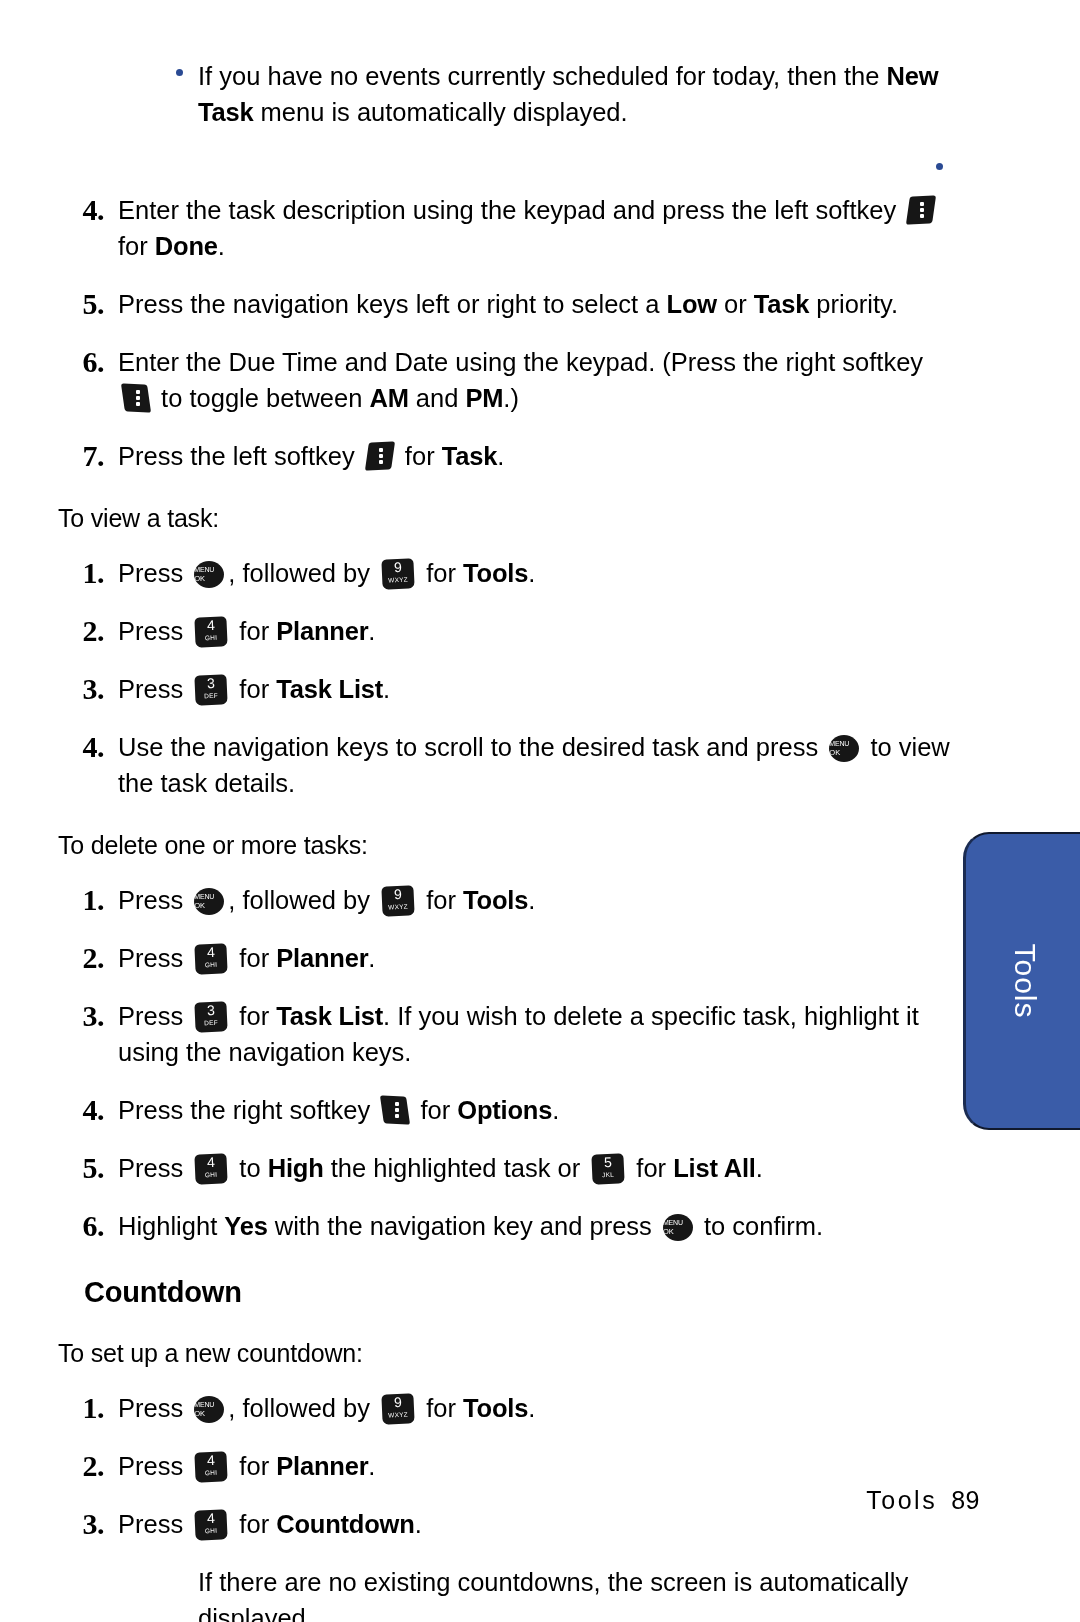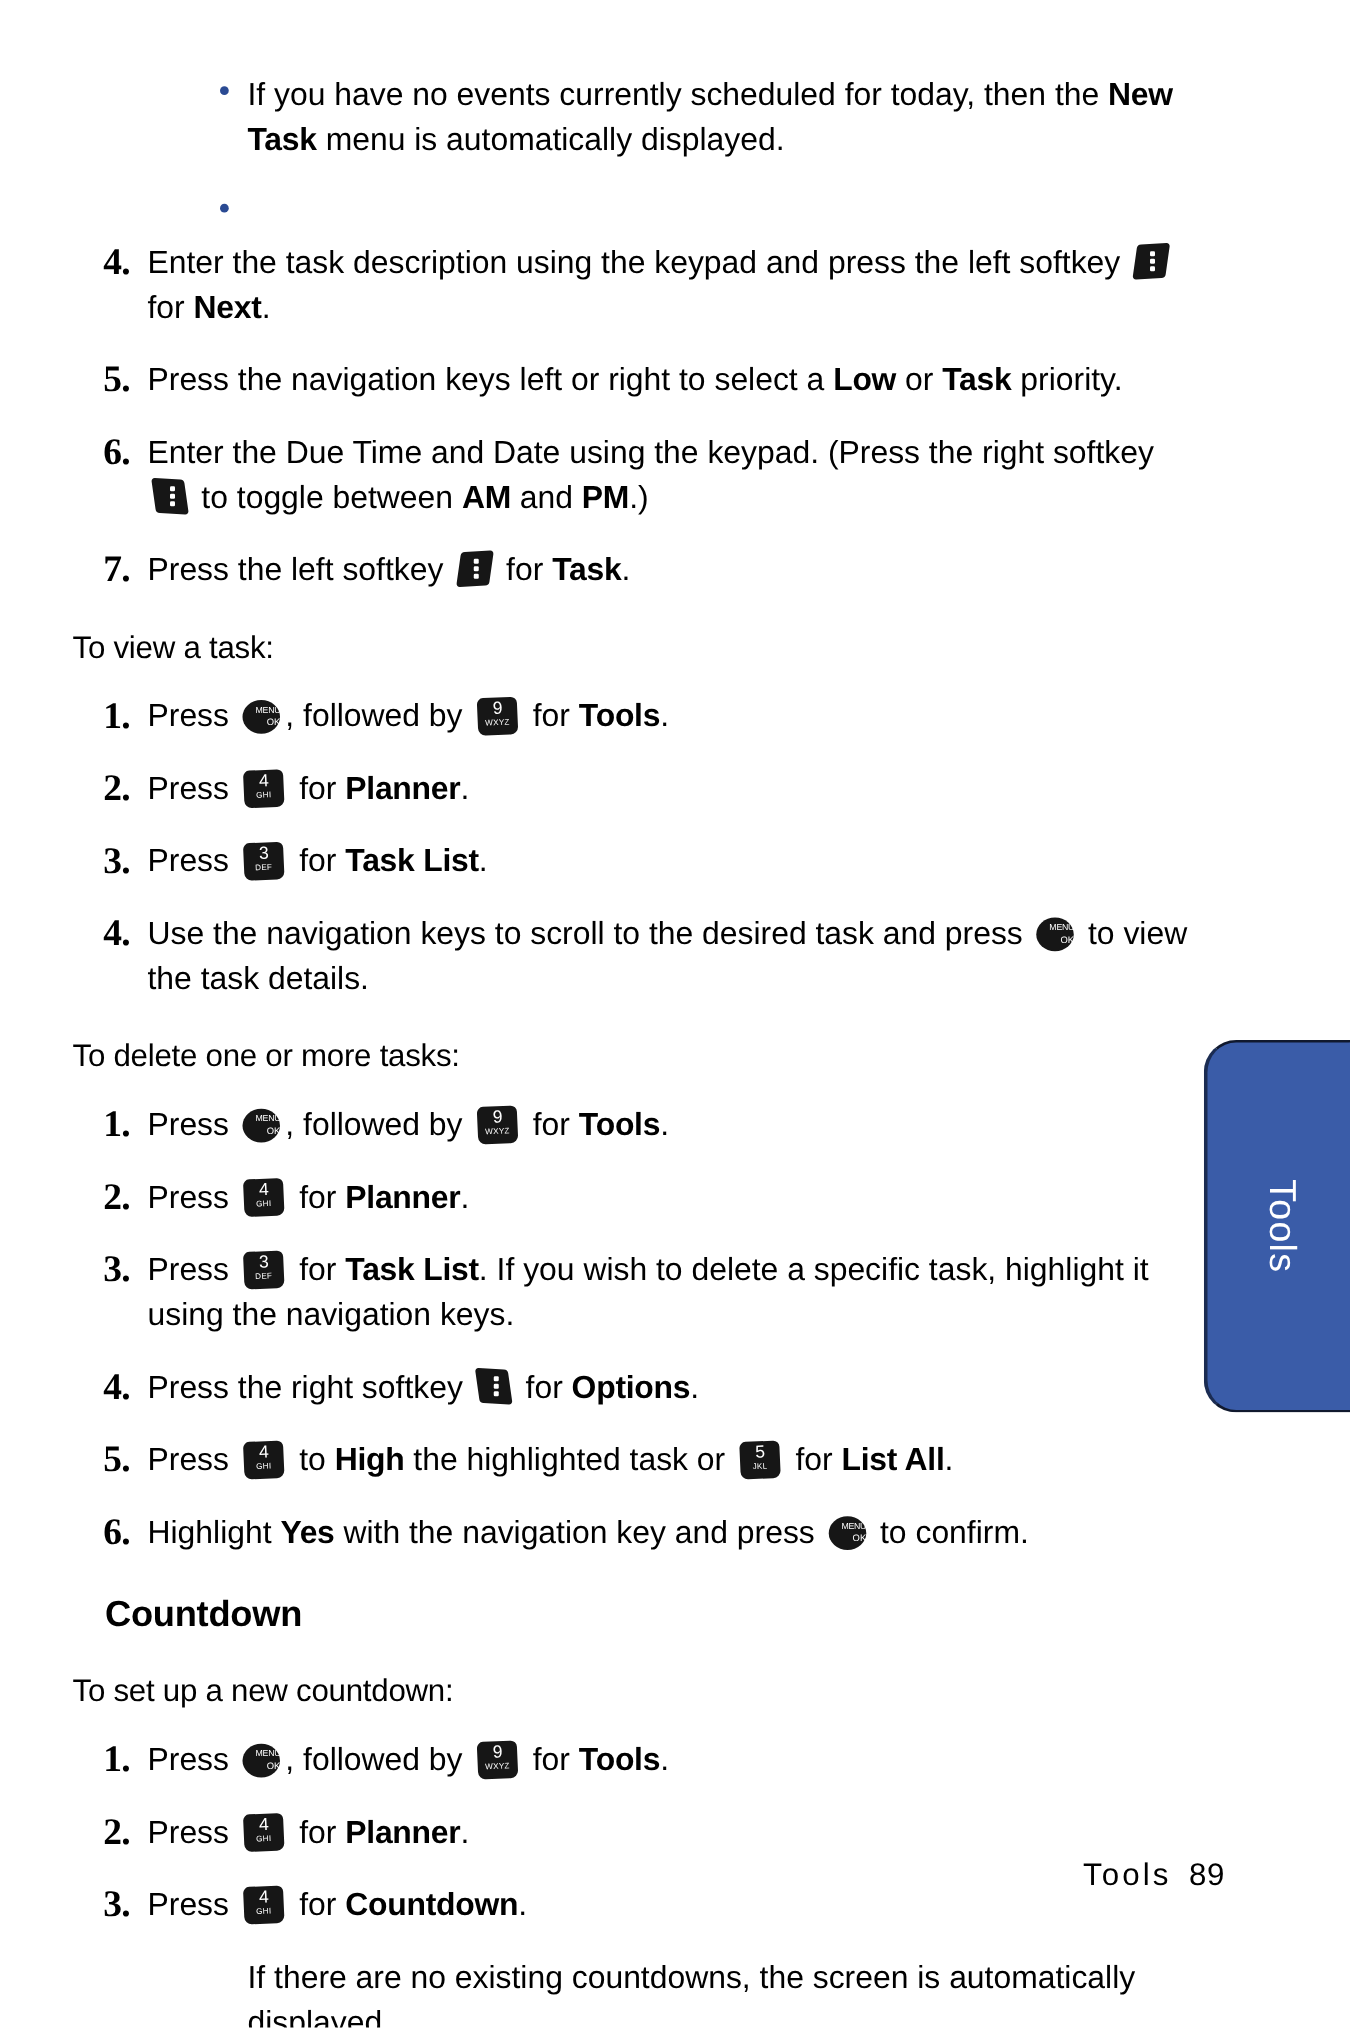--- a/index.html
+++ b/index.html
@@ -79,20 +79,21 @@
     font-size: 25.5px;
     line-height: 36px;
   }
 
   
   .bullet {
     display: flex;
     align-items: flex-start;
     margin-top: 22px;
     padding-left: 118px;
+    justify-content: flex-end;
   }
   .bullet-dot {
     flex: 0 0 auto;
     width: 22px;
     padding-top: 11px;
   }
   .bullet-dot span {
     display: block;
     width: 7px;
     height: 7px;
@@ -207,21 +208,21 @@
   }
   .menukey .body {
     position: absolute;
     inset: 0;
     background: #161616;
     border-radius: 50%;
   }
   .menukey .l1, .menukey .l2 {
     position: absolute;
     left: 0; right: 0;
-    text-align: right;
+    text-align: left;
     color: #ffffff;
     font-family: "Liberation Sans", sans-serif;
     z-index: 2;
   }
   .menukey .l1 { top: 5px;  font-size: 7px;  line-height: 8px; letter-spacing: -0.2px; }
   .menukey .l2 { top: 14px; font-size: 7.5px; line-height: 8px; }
 
   
   .footer {
     position: absolute;
@@ -255,21 +256,21 @@
         <div class="bullet">
           <div class="bullet-dot">
             <span></span>
           </div>
         </div>
       </div>
 
     <div id="task-steps">
         <div class="step">
           <div class="step-num">4.</div>
-          <div class="step-body">Enter the task description using the keypad and press the left softkey <span class="icon softkey softkey-left"><span class="body"></span><span class="pip p1"></span><span class="pip p2"></span><span class="pip p3"></span></span> for <b>Next</b>.</div>
+          <div class="step-body">Enter the task description using the keypad and press the left softkey <span class="icon softkey softkey-left"><span class="body"></span><span class="pip p1"></span><span class="pip p2"></span><span class="pip p3"></span></span> for <b>Done</b>.</div>
         </div>
         <div class="step">
           <div class="step-num">5.</div>
           <div class="step-body">Press the navigation keys left or right to select a <b>Low</b> or <b>Task</b> priority.</div>
         </div>
         <div class="step">
           <div class="step-num">6.</div>
           <div class="step-body">Enter the Due Time and Date using the keypad. (Press the right softkey <span class="icon softkey softkey-right"><span class="body"></span><span class="pip p1"></span><span class="pip p2"></span><span class="pip p3"></span></span> to toggle between <b>AM</b> and <b>PM</b>.)</div>
         </div>
         <div class="step">

